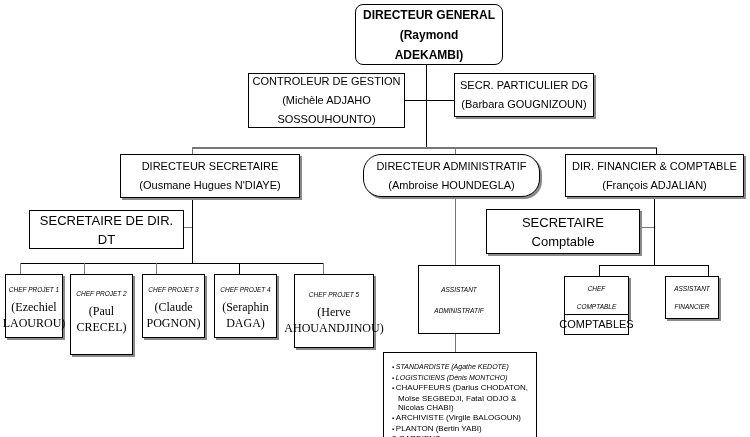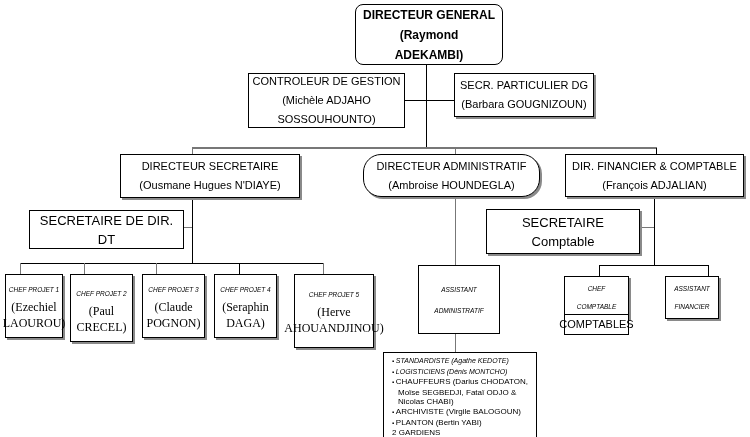--- a/index.html
+++ b/index.html
@@ -8,21 +8,21 @@
   .ln { position:absolute; background:#000; }
   .h { height:1px; }
   .v { width:1px; }
   .g { background:#777; }
   .t8 { font-size:11px; line-height:19px; }
   .t12b { font-size:12px; font-weight:bold; line-height:20px;border-radius:8px; }
   .t13 { font-size:13px; line-height:19px; }
   .serif { font-family:"Liberation Serif", serif; font-size:12px; line-height:16px; }
   .ital { font-style:italic; font-size:6.5px; line-height:18px; }
   .italb { font-style:italic; font-size:6.5px; line-height:21px; }
-  .list { position:absolute; left:383px; top:352px; width:154px; height:85px; box-sizing:border-box; border:1px solid #000; border-bottom:none; padding:3px 4px 0 6px; font-size:8px; line-height:9.6px; }
+  .list { position:absolute; left:383px; top:352px; width:154px; height:85px; box-sizing:border-box; border:1px solid #000; border-bottom:none; padding:9px 4px 0 6px; font-size:8px; line-height:9.6px; }
   .list .it { padding-left:8px; text-indent:-6px; }
   .list .it::before { content:"▪ "; font-size:6px; }
   .list .it.i { font-style:italic; font-size:7px; }
   .list .plain { padding-left:2px; }
 </style>
 </head>
 <body>
 
 <div class="ln v" style="left:426px;top:64px;height:84px;"></div>
 <div class="ln h" style="left:405px;top:100px;width:49px;"></div>
@@ -83,21 +83,21 @@
 <div class="box t13" style="left:29px;top:210px;width:155px;height:39px;box-shadow:none;">
   <span>SECRETAIRE DE DIR.</span>
   <span>DT</span>
 </div>
 
 <div class="box" style="left:5px;top:274px;width:58px;height:64px;">
   <span class="ital">CHEF PROJET 1</span>
   <span class="serif">(Ezechiel</span>
   <span class="serif">LAOUROU)</span>
 </div>
-<div class="box" style="left:70px;top:274px;width:63px;height:68px;justify-content:flex-start;padding-top:10px;">
+<div class="box" style="left:70px;top:274px;width:63px;height:81px;justify-content:flex-start;padding-top:10px;">
   <span class="ital">CHEF PROJET 2</span>
   <span class="serif">(Paul CRECEL)</span>
 </div>
 <div class="box" style="left:142px;top:274px;width:63px;height:64px;text-align:center;">
   <span class="ital">CHEF PROJET 3</span>
   <span class="serif">(Claude</span>
   <span class="serif">POGNON)</span>
 </div>
 <div class="box" style="left:214px;top:274px;width:63px;height:64px;">
   <span class="ital">CHEF PROJET 4</span>

